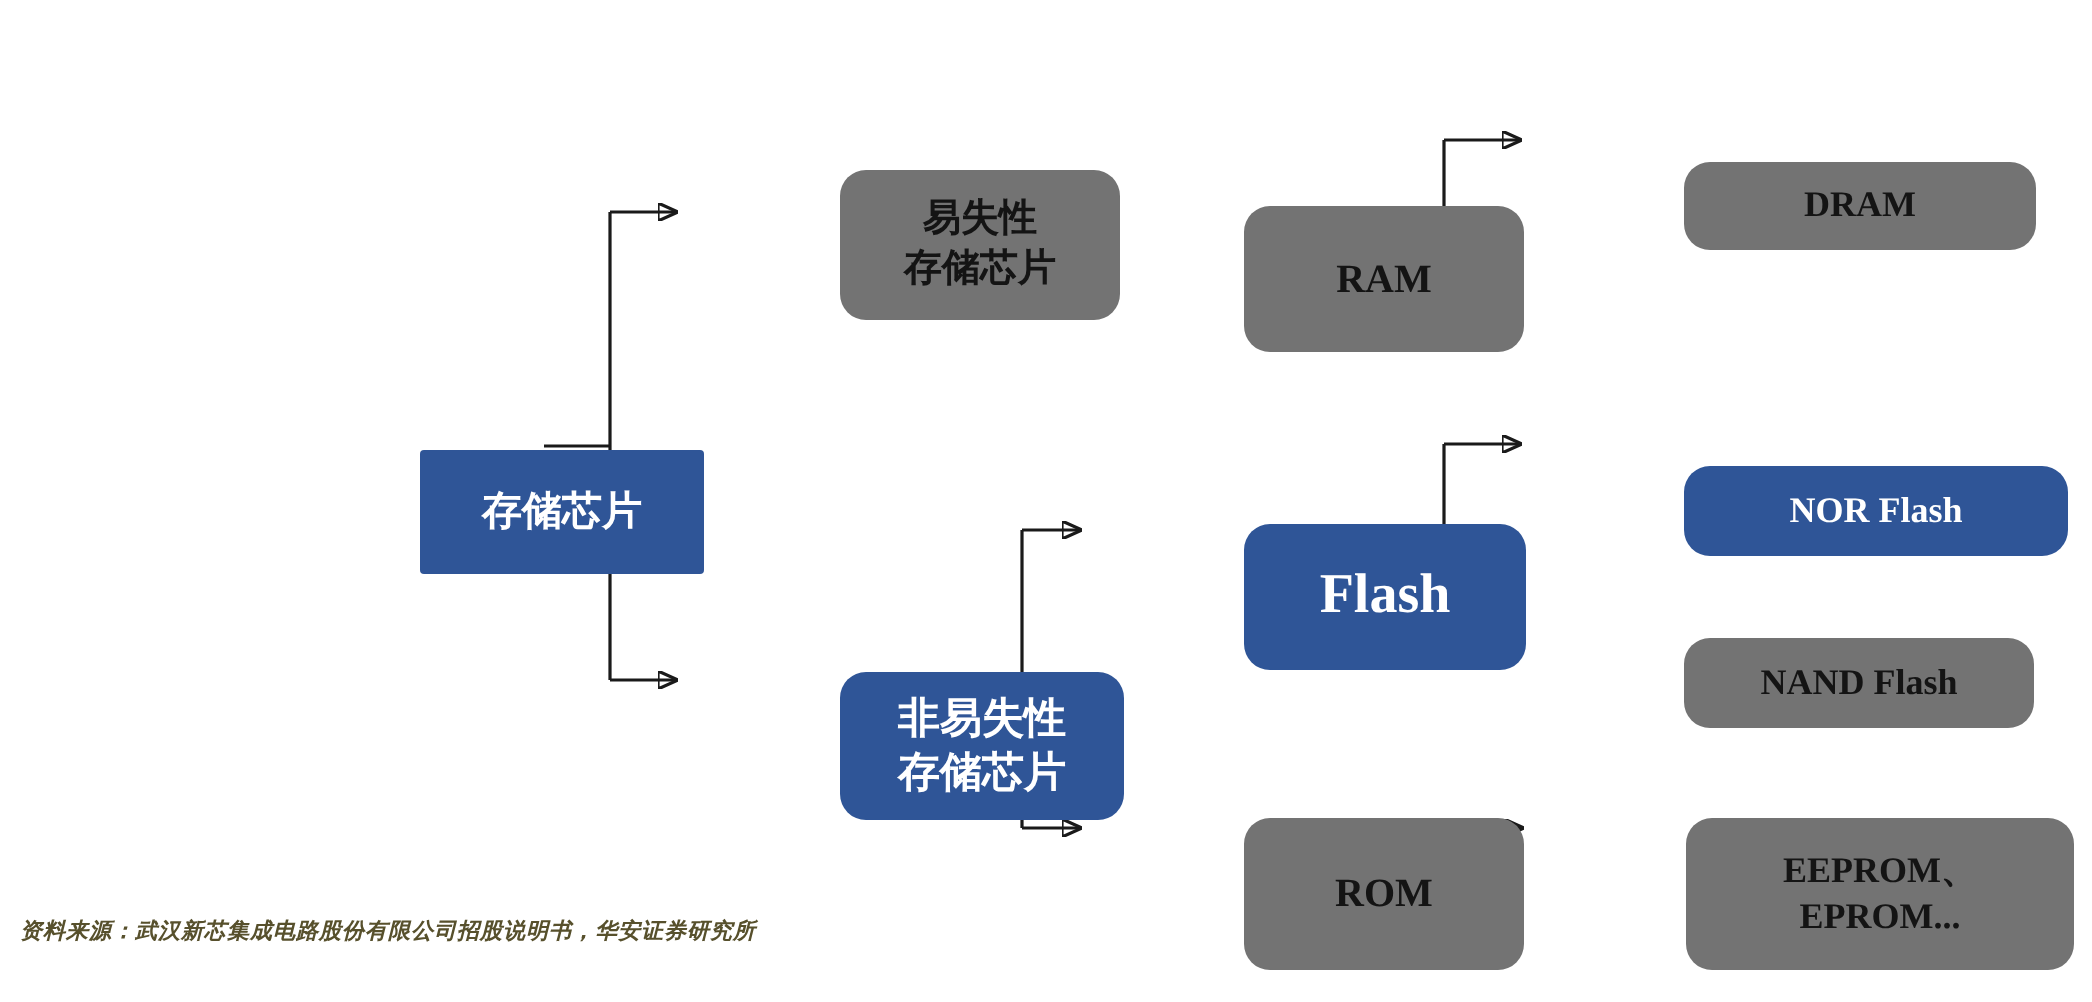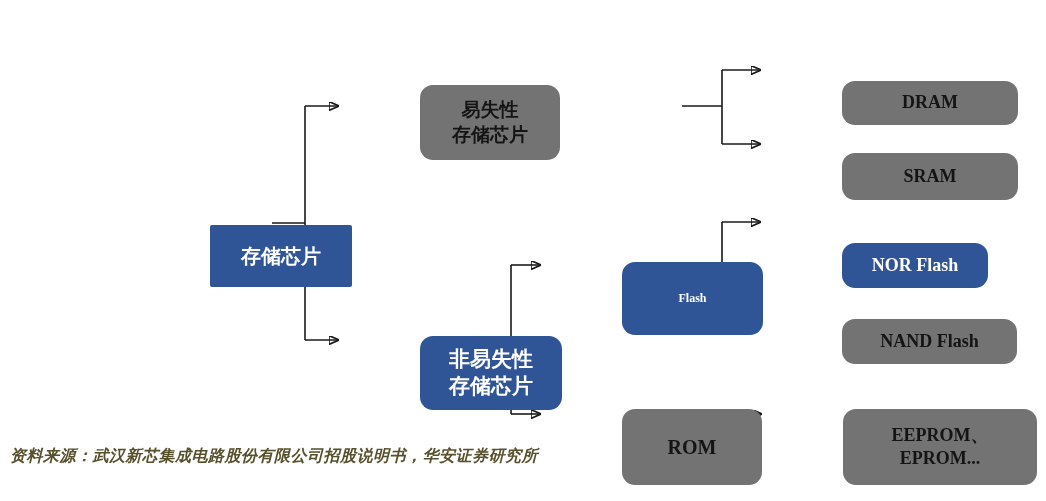--- a/index.html
+++ b/index.html
@@ -19,34 +19,34 @@
   .node .lbl { white-space: pre-line; line-height: 1.3; }
   .dark  { background: #2F5597; color: #ffffff; }
   .light { background: #737373; color: #141414; }
   .rounded { border-radius: 13px; }
 
   
   #n-root        { left:130px; top:192px; width:142px; height:62px; font-size:20px; border-radius:2px; }
   #n-volatile    { left:340px; top:52px;  width:140px; height:75px; font-size:19px; }
   #n-nonvolatile { left:340px; top:303px; width:142px; height:74px; font-size:21px; }
   #n-ram         { left:542px; top:70px;  width:140px; height:73px; font-size:20px; }
-  #n-flash       { left:542px; top:229px; width:141px; height:73px; font-size:12px;text-align:center; }
+  #n-flash       { left:542px; top:229px; width:141px; height:73px; font-size:28px;text-align:center; }
   #n-rom         { left:542px; top:376px; width:140px; height:76px; font-size:20px; }
   #n-dram        { left:762px; top:48px;  width:176px; height:44px; font-size:18px; }
   #n-sram        { left:762px; top:120px; width:176px; height:47px; font-size:18px; }
-  #n-nor         { left:762px; top:210px; width:146px; height:45px; font-size:18px; }
+  #n-nor         { left:762px; top:200px; width:192px; height:45px; font-size:18px; }
   #n-nand        { left:762px; top:286px; width:175px; height:45px; font-size:18px;text-align:right; }
   #n-eeprom      { left:763px; top:376px; width:194px; height:76px; font-size:18px; }
 
   #wires { position: absolute; left: 0; top: 0; width: 1046px; height: 501px; pointer-events: none; }
   #wires path, #wires line { stroke: #1a1a1a; stroke-width: 1.6; fill: none; }
 
   #source-note {
-    position: absolute; left: 10px; top: 446px; width: 640px;
-    font-size: 16px; font-weight: bold; font-style: italic;
+    position: absolute; left: 10px; top: 458px; width: 640px;
+    font-size: 11px; font-weight: bold; font-style: italic;
     color: #57502c; letter-spacing: 0.5px;
   }
 </style>
 </head>
 <body>
 
 <div id="stage">
   <div id="canvas">
 
     <svg id="wires" viewBox="0 0 1046 501" style="left:-80px; top:-33px;" xmlns="http://www.w3.org/2000/svg">
@@ -84,36 +84,36 @@
     <div class="node light rounded" id="n-volatile">
       <span class="lbl">易失性
 存储芯片</span>
     </div>
 
     <div class="node dark rounded" id="n-nonvolatile">
       <span class="lbl">非易失性
 存储芯片</span>
     </div>
 
+    <div class="node light rounded" id="n-ram">
+      <span class="lbl">RAM</span>
+    </div>
 
     <div class="node dark rounded" id="n-flash">
       <span class="lbl">Flash</span>
     </div>
 
     <div class="node light rounded" id="n-rom">
       <span class="lbl">ROM</span>
     </div>
 
     <div class="node light rounded" id="n-dram">
       <span class="lbl">DRAM</span>
     </div>
 
-    <div class="node light rounded" id="n-sram">
-      <span class="lbl">SRAM</span>
-    </div>
 
     <div class="node dark rounded" id="n-nor">
       <span class="lbl">NOR Flash</span>
     </div>
 
     <div class="node light rounded" id="n-nand">
       <span class="lbl">NAND Flash</span>
     </div>
 
     <div class="node light rounded" id="n-eeprom">

